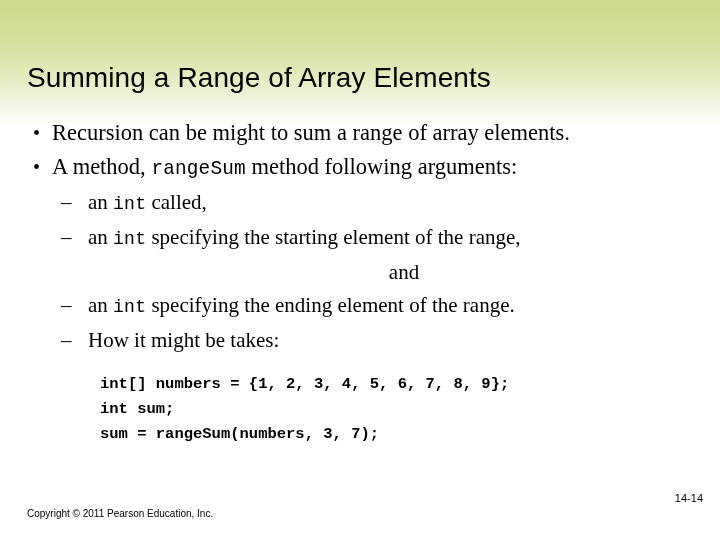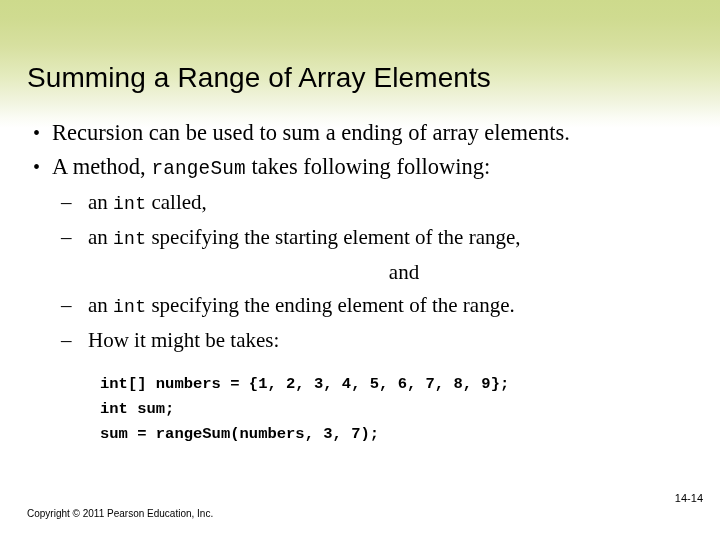--- a/index.html
+++ b/index.html
@@ -137,22 +137,22 @@
 </style>
 </head>
 <body>
 
 <div class="slide">
 
   <div class="title">Summing a Range of Array Elements</div>
 
   <div class="body">
     <div>
-        <div class="bullet-row"><span class="marker">•</span><span>Recursion can be used to sum a ending of array elements.</span></div>
-        <div class="bullet-row"><span class="marker">•</span><span>A method, </span><span class="mono">rangeSum</span><span> takes following following:</span></div>
+        <div class="bullet-row"><span class="marker">•</span><span>Recursion can be might to sum a range of array elements.</span></div>
+        <div class="bullet-row"><span class="marker">•</span><span>A method, </span><span class="mono">rangeSum</span><span> method following arguments:</span></div>
       </div>
     <div>
         <div class="sub-row"><span class="marker">–</span><span>an </span><span class="mono">int</span><span> called,</span></div>
         <div class="sub-row"><span class="marker">–</span><span>an </span><span class="mono">int</span><span> specifying the starting element of the range,</span></div>
         <div class="sub-cont">and</div>
         <div class="sub-row"><span class="marker">–</span><span>an </span><span class="mono">int</span><span> specifying the ending element of the range.</span></div>
         <div class="sub-row"><span class="marker">–</span><span>How it might be takes:</span></div>
       </div>
   </div>
 

